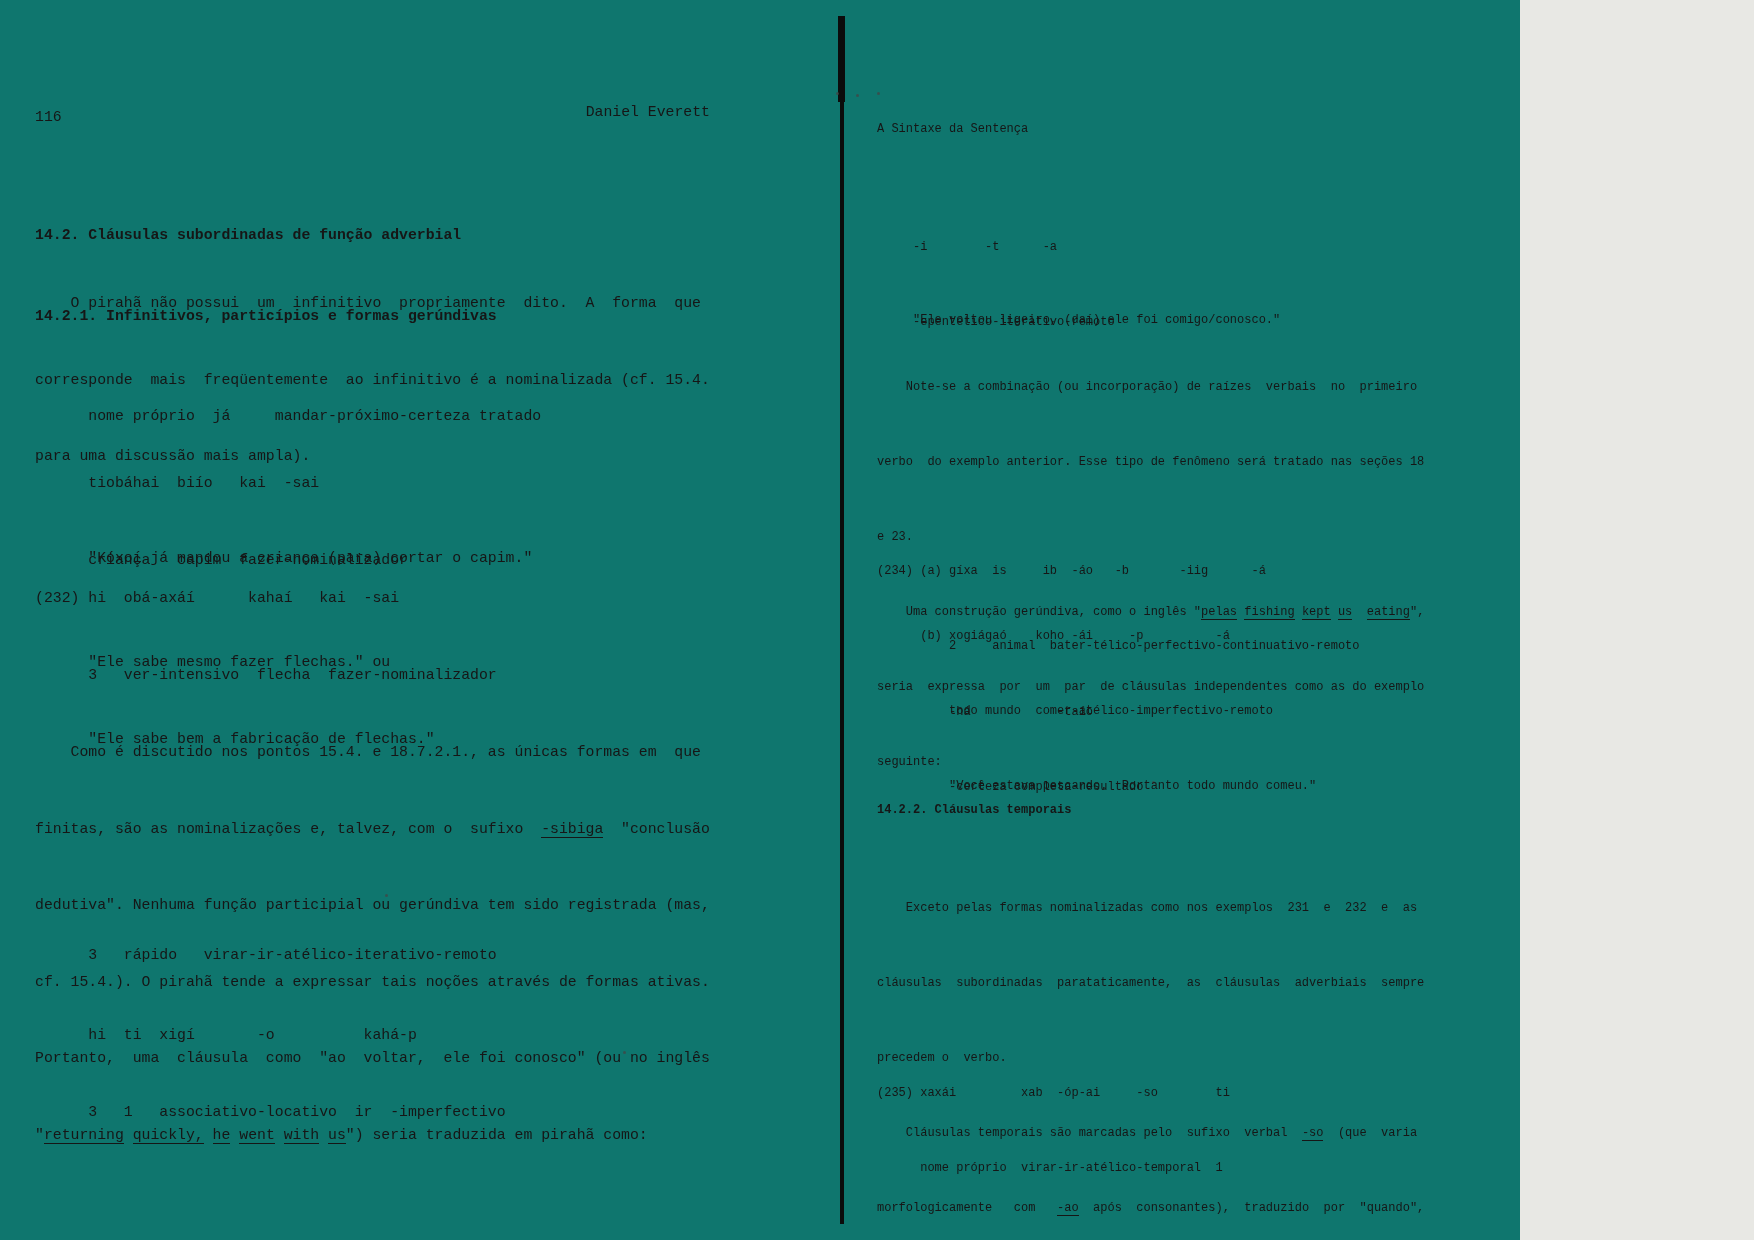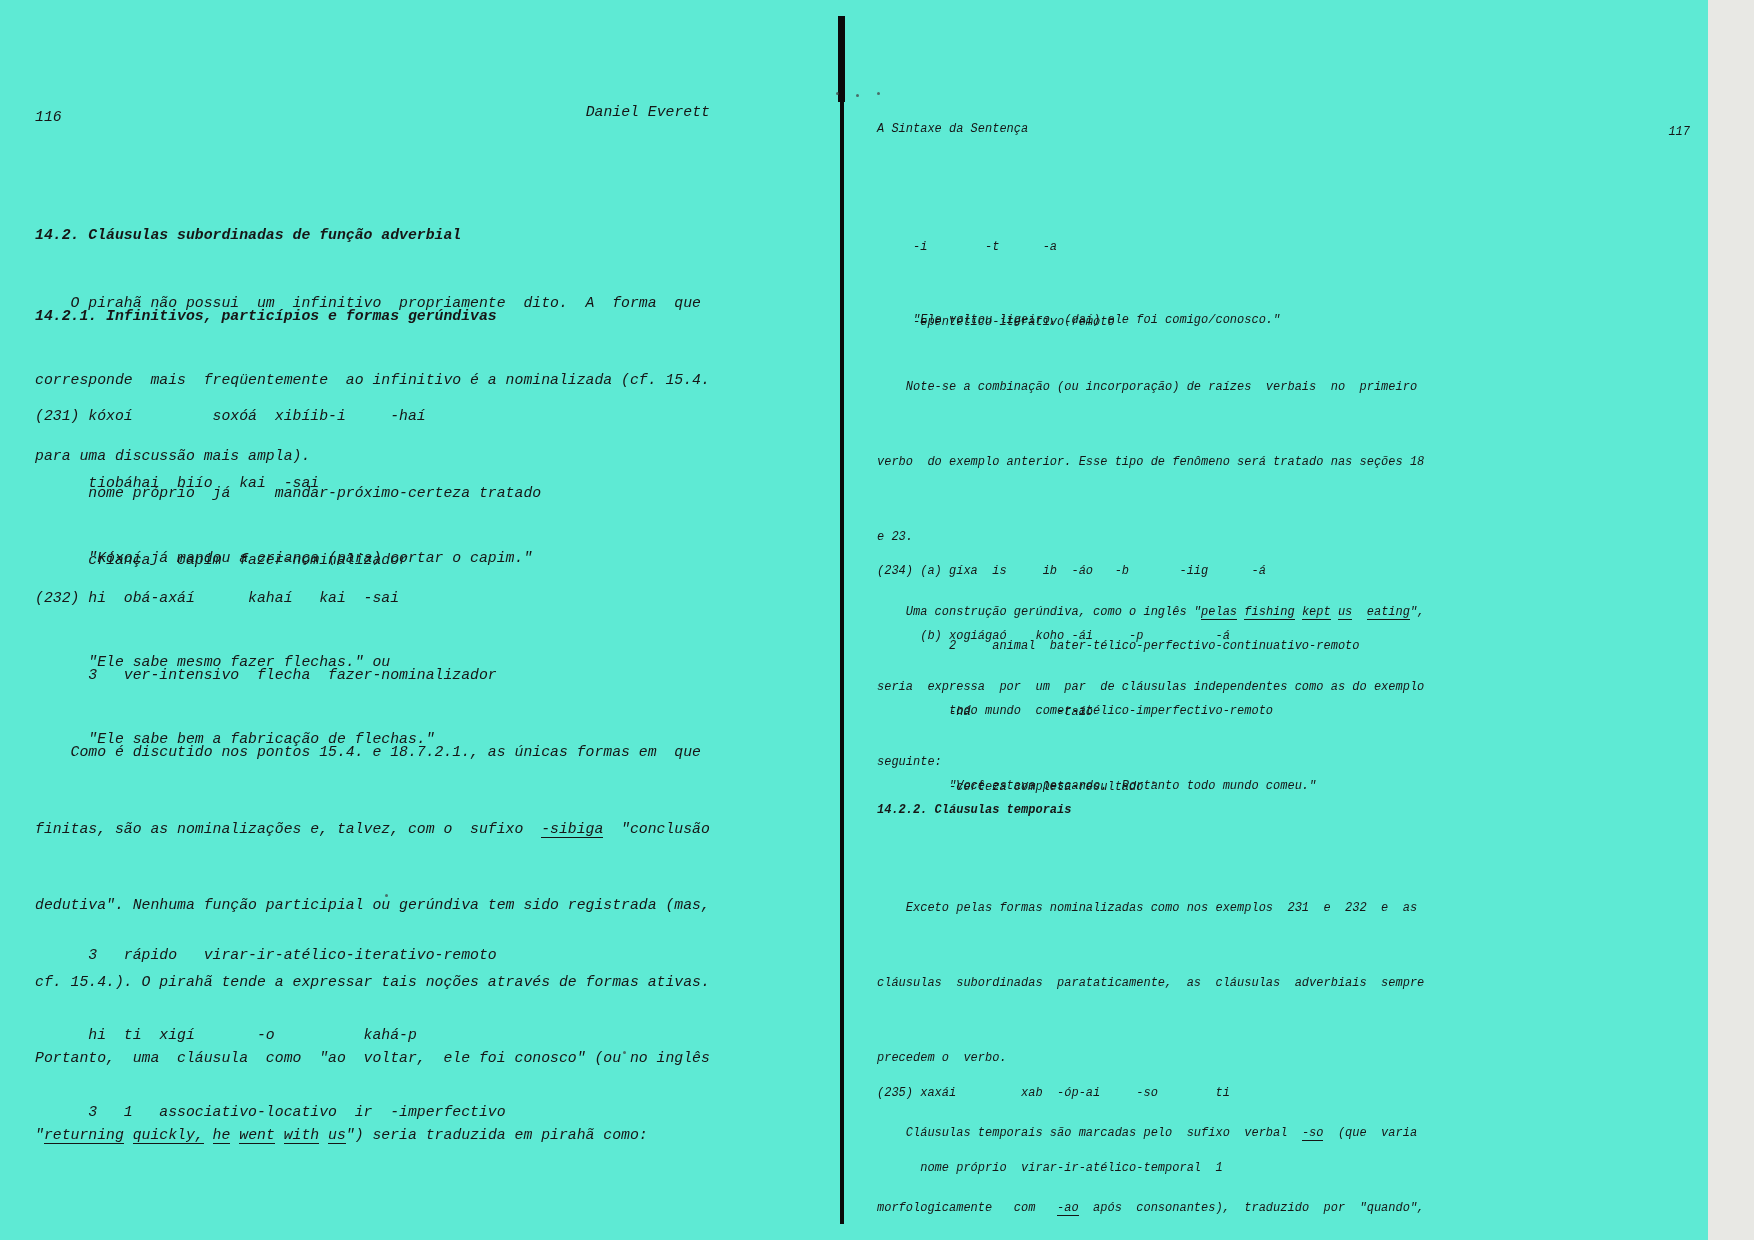--- a/index.html
+++ b/index.html
@@ -1,23 +1,22 @@
 <!DOCTYPE html>
 <html><head>
 <meta charset="utf-8">
 <style>
   html,body { margin:0; padding:0; background:#e8e8e4; }
   .sheet {
     position:relative;
-    width:1708px; height:1240px;
-    background:#5eead4;
+    width:1520px; height:1240px;
+    background:#0f766e;
     font-family:"Liberation Mono","DejaVu Sans Mono",monospace;
     color:#161616;
     overflow:hidden;
-    font-style:italic;
   }
   .block { position:absolute; white-space:pre; }
   .pl { font-size:14.8px; line-height:25.5px; }
   .pr { font-size:12px; line-height:25px;margin-top:10px;  }
   .line { white-space:pre; }
   .bold { font-weight:bold; }
   .u { border-bottom:1.6px solid #161616; }
   .w  { margin-right:0.6005em; }
   .w2 { margin-right:1.201em; }
   .divider, .divider-top { position:absolute; background:#0b0b0b; }
@@ -51,21 +50,20 @@
       <div class="line">14.2.1. Infinitivos, particípios e formas gerúndivas</div>
     </div>
 
     <div class="block pl" style="left:35px;top:240px;">
       <div class="line">    O pirahã não possui  um  infinitivo  propriamente  dito.  A  forma  que</div>
       <div class="line">corresponde  mais  freqüentemente  ao infinitivo é a nominalizada (cf. 15.4.</div>
       <div class="line">para uma discussão mais ampla).</div>
     </div>
 
     <div class="block pl" style="left:35px;top:353px;">
-      <div class="line">(231) kóxoí         soxóá  xibíib-i     -haí</div>
       <div class="line">      nome próprio  já     mandar-próximo-certeza tratado</div>
     </div>
     <div class="block pl" style="left:35px;top:420px;">
       <div class="line">      tiobáhai  biío   kai  -sai</div>
       <div class="line">      criança   capim  fazer-nominalizador</div>
     </div>
     <div class="block pl" style="left:35px;top:495px;">
       <div class="line">      "Kóxoí já mandou a criança (para) cortar o capim."</div>
     </div>
 

